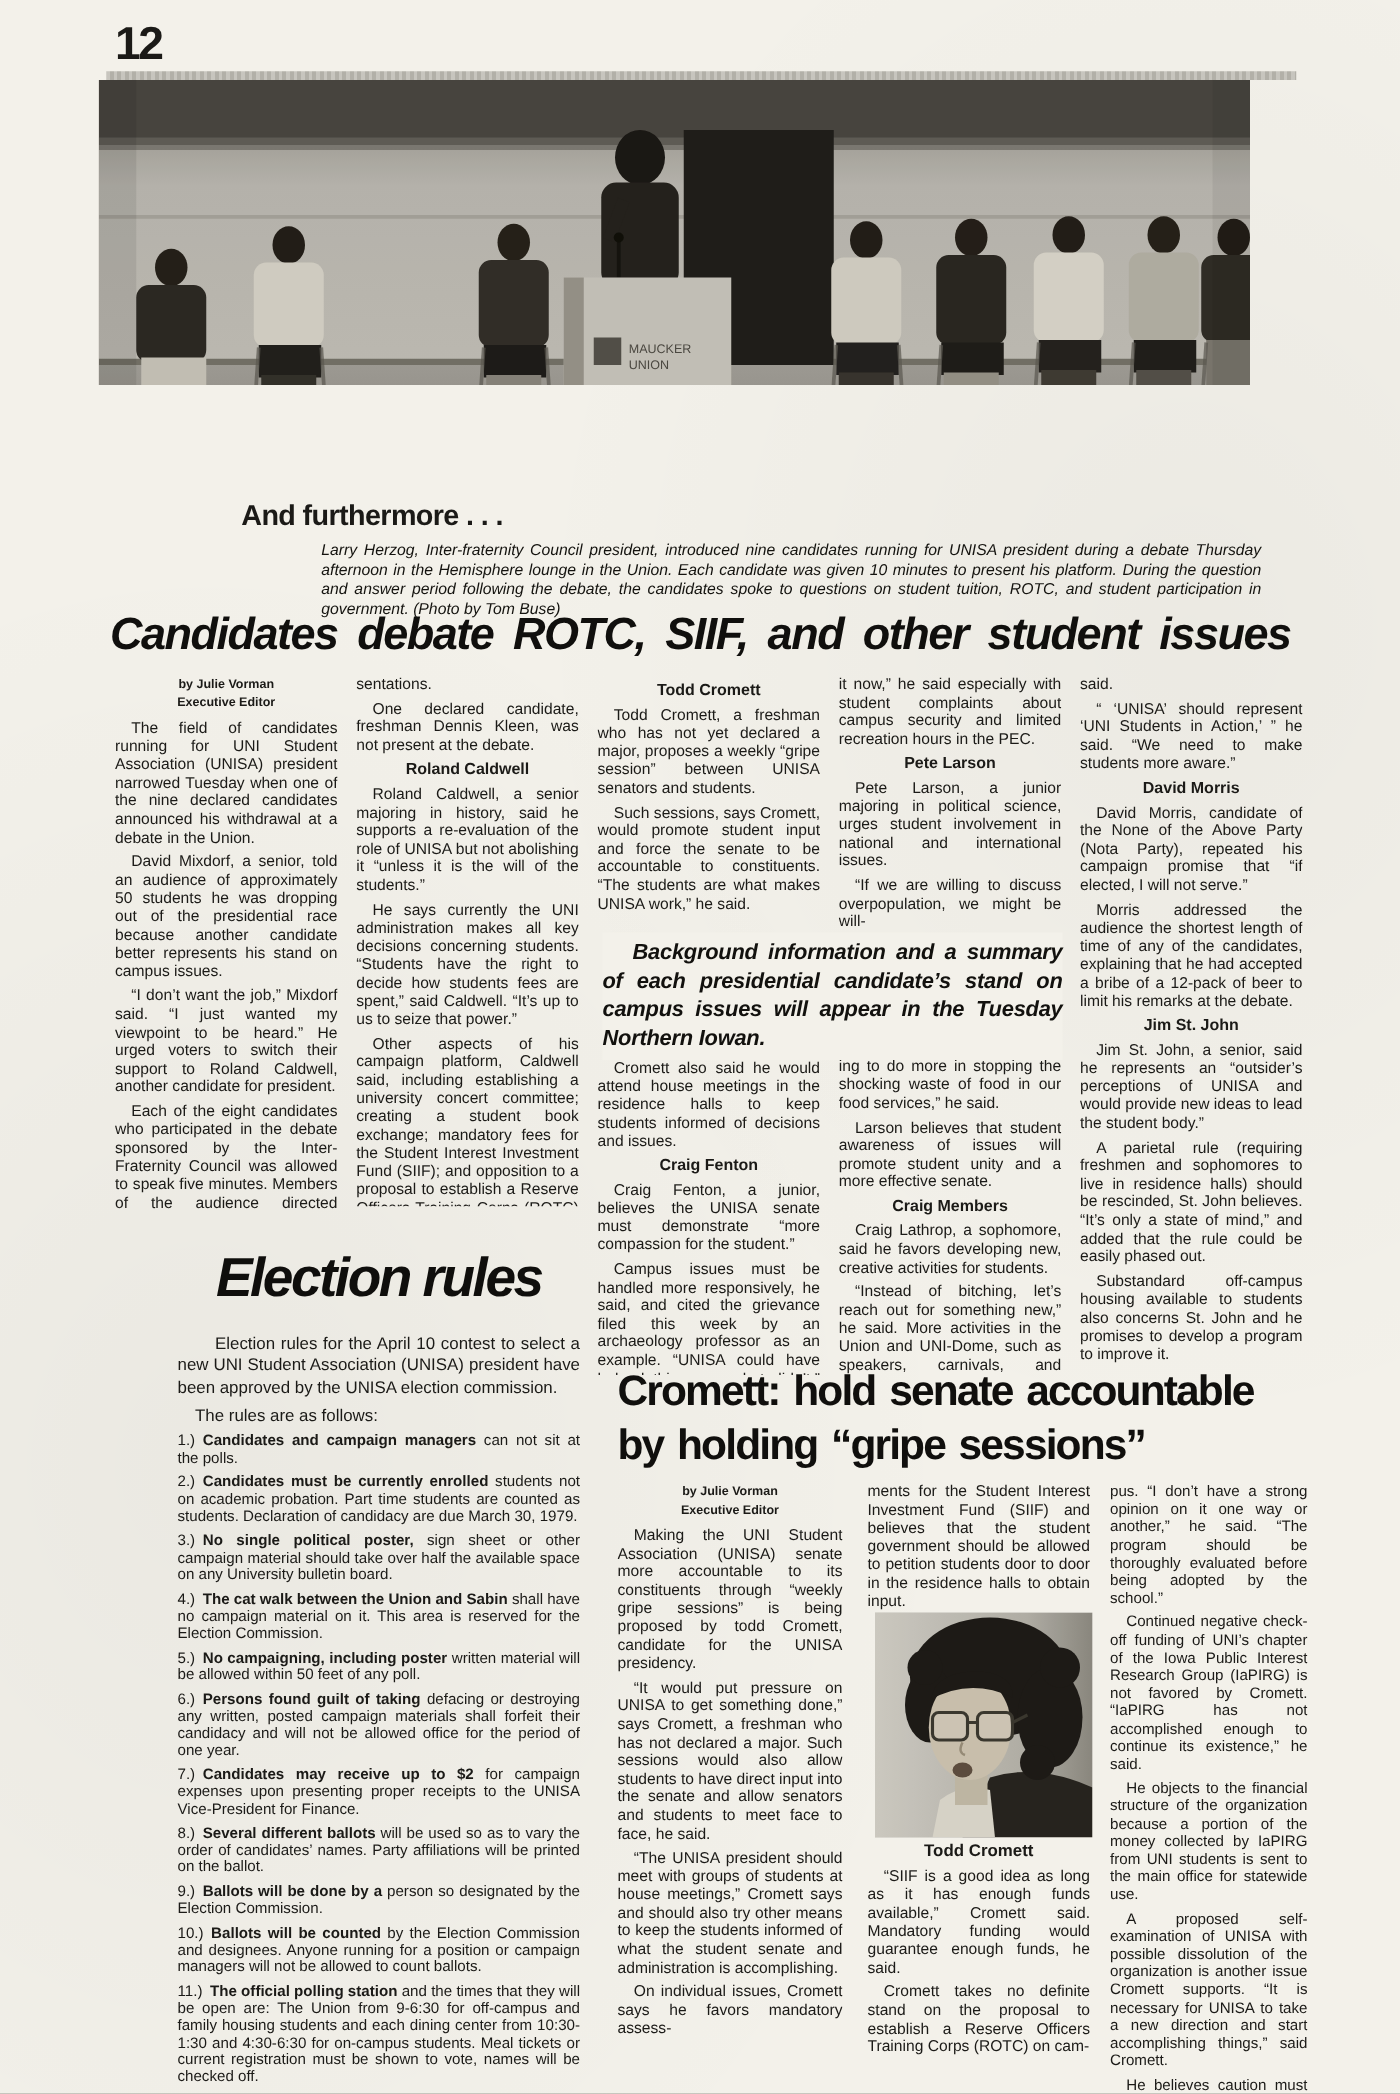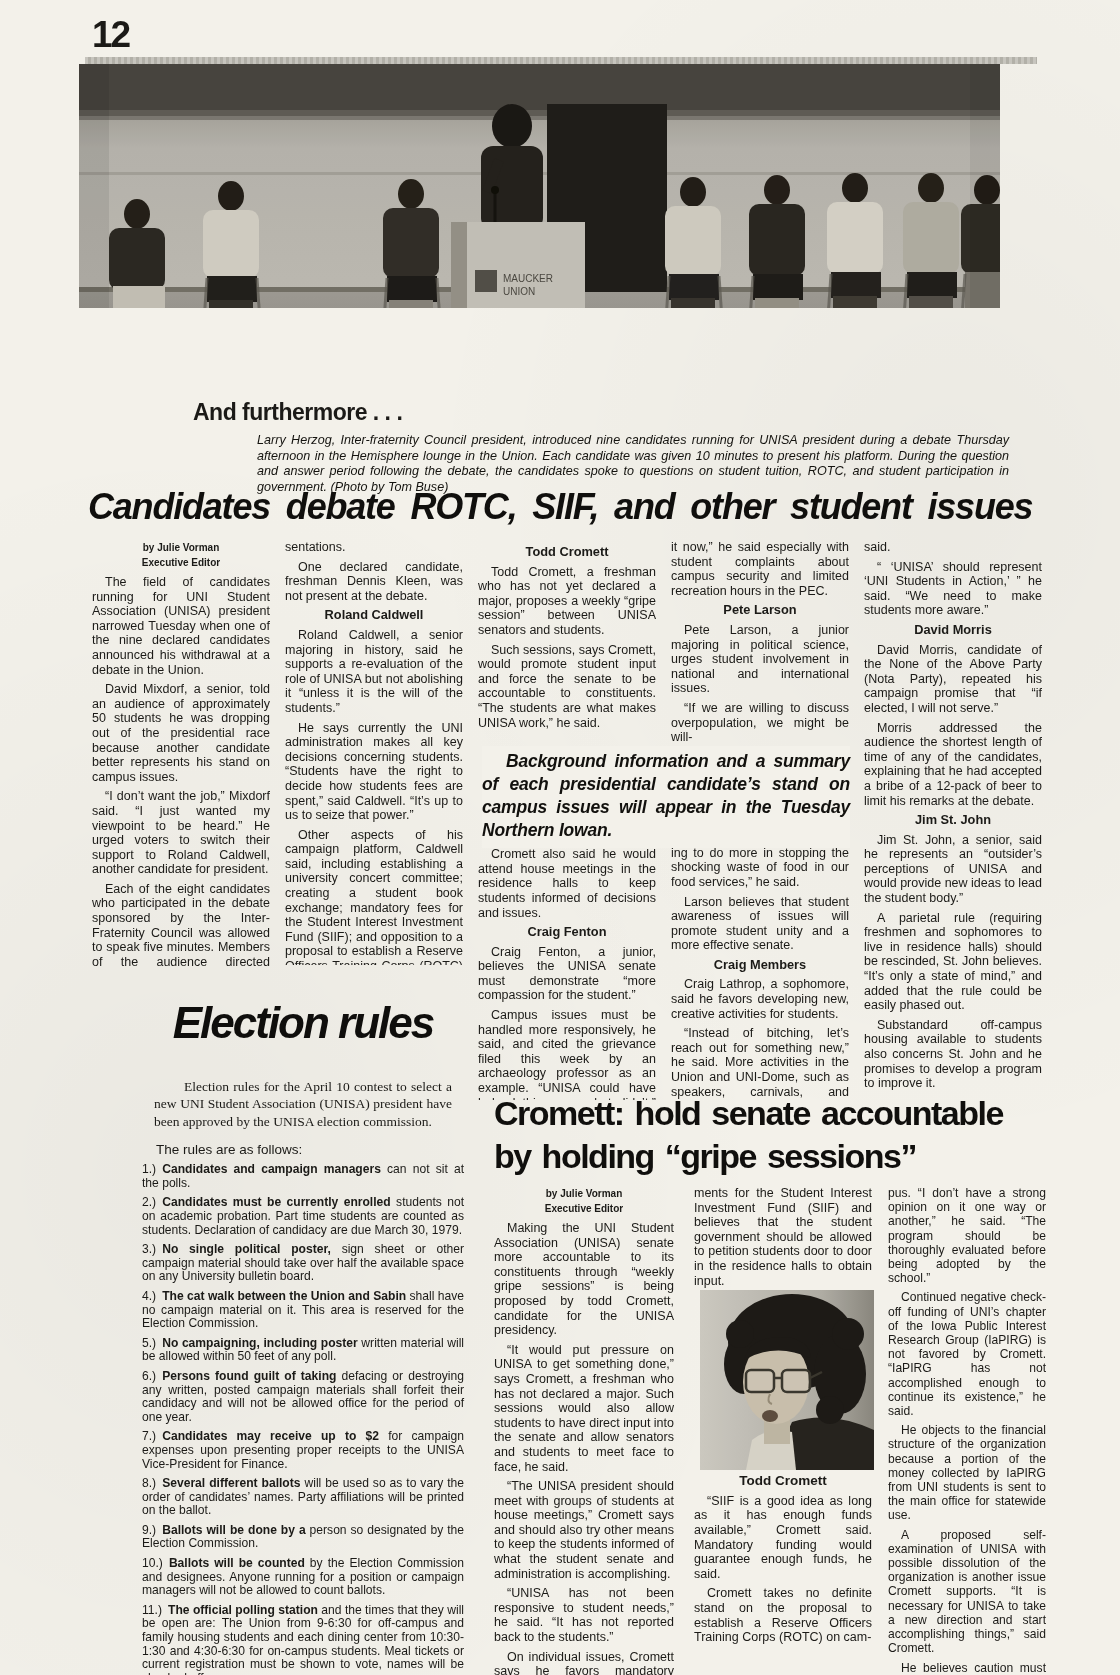--- a/index.html
+++ b/index.html
@@ -37,21 +37,21 @@
   .noind{text-indent:0;}
   .subhead{margin:5px 0 1px;text-align:center;font-weight:bold;font-size:12.8px;}
   .byline{text-align:center;font-weight:bold;font-size:10px;line-height:15px;}
   .pullquote{position:absolute;left:482px;top:746px;width:368px;padding:4px 0 6px;background:#f3f1ea;
     font-size:17.5px;line-height:23px;font-weight:bold;font-style:italic;text-align:justify;
     text-indent:24px;letter-spacing:-.2px;color:#12110e;}
   
   .er-headline{position:absolute;left:138px;top:998px;width:330px;text-align:center;
     font-size:44px;font-weight:bold;font-style:italic;letter-spacing:-2px;color:#0f0e0c;}
   .er-body{position:absolute;left:142px;top:1066px;width:322px;}
-  .er-intro{margin:12px;font-size:13.5px;line-height:17.4px;text-align:justify;text-indent:30px;font-family:Liberation Serif, serif;}
+  .er-intro{margin:0;font-size:13.5px;line-height:17.4px;text-align:justify;text-indent:30px;}
   .er-leadin{margin:7px 0 0;font-size:13.5px;text-indent:14px;}
   .er-rule{margin:6px 0 0;font-size:12.1px;line-height:13.6px;text-align:justify;}
   .er-rule b{font-weight:bold;}
   
   .cr-headline{position:absolute;left:494px;top:1092px;width:548px;font-size:34px;font-weight:bold;
     letter-spacing:-1.5px;word-spacing:3px;line-height:43px;white-space:nowrap;color:#100f0d;}
   .cr-col{position:absolute;top:1186px;font-size:12.5px;line-height:14.6px;text-align:justify;overflow:hidden;}
   .cr-col-1{left:494px;width:180px;height:490px;}
   .cr-col-2{left:694px;width:178px;height:489px;}
   .cr-col-3{left:888px;width:158px;height:489px;font-size:12.1px;line-height:14.2px;}
@@ -249,21 +249,20 @@
   <div class="cr-headline">
     <div>Cromett: hold senate accountable</div>
     <div>by holding “gripe sessions”</div>
   </div>
   <div class="cr-col cr-col-1">
       <div class="byline">by Julie Vorman</div>
       <div class="byline">Executive Editor</div>
       <div class="para">Making the UNI Student Association (UNISA) senate more accountable to its constituents through “weekly gripe sessions” is being proposed by todd Cromett, candidate for the UNISA presidency.</div>
       <div class="para">“It would put pressure on UNISA to get something done,” says Cromett, a freshman who has not declared a major. Such sessions would also allow students to have direct input into the senate and allow senators and students to meet face to face, he said.</div>
       <div class="para">“The UNISA president should meet with groups of students at house meetings,” Cromett says and should also try other means to keep the students informed of what the student senate and administration is accomplishing.</div>
-      <div class="para">“UNISA has not been responsive to student needs,” he said. “It has not reported back to the students.”</div>
       <div class="para">On individual issues, Cromett says he favors mandatory assess-</div>
     </div>
   <div class="cr-col cr-col-2">
       <div class="para noind">ments for the Student Interest Investment Fund (SIIF) and believes that the student government should be allowed to petition students door to door in the residence halls to obtain input.</div>
       <div style="height: 184px;"></div>
       <div class="photo-sub-caption">Todd Cromett</div>
       <div class="para">“SIIF is a good idea as long as it has enough funds available,” Cromett said. Mandatory funding would guarantee enough funds, he said.</div>
       <div class="para">Cromett takes no definite stand on the proposal to establish a Reserve Officers Training Corps (ROTC) on cam-</div>
     </div>
   <div class="cr-col cr-col-3">

